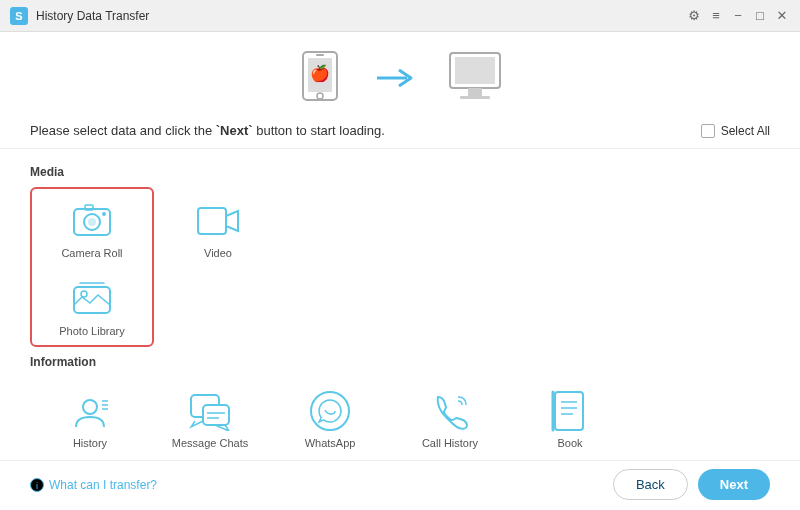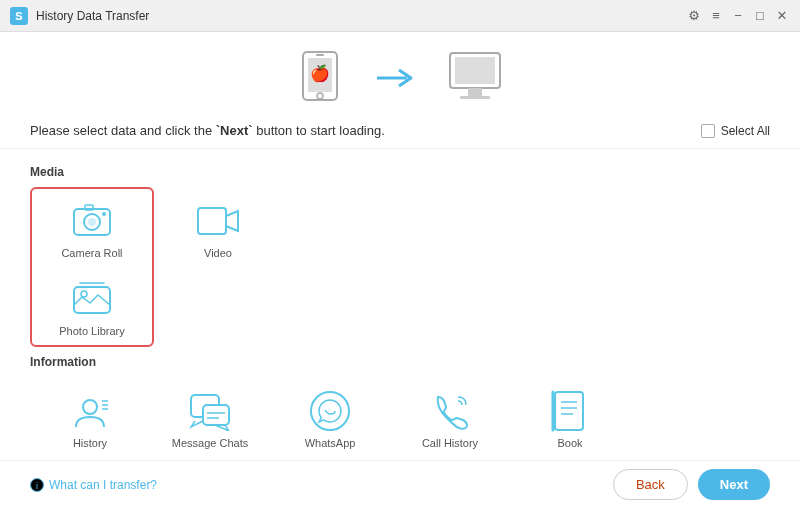--- a/index.html
+++ b/index.html
@@ -176,21 +176,21 @@
     .footer-buttons {
       display: flex;
       gap: 10px;
     }
     .btn-back {
       padding: 7px 22px;
       border: 1px solid #ccc;
       border-radius: 20px;
       background: #fff;
       font-size: 13px;
-      color: #c2410c;
+      color: #0c4a6e;
       cursor: pointer;
       text-align: center;
     }
     .btn-next {
       padding: 7px 22px;
       border: none;
       border-radius: 20px;
       background: #4db8e8;
       font-size: 13px;
       color: #fff;

